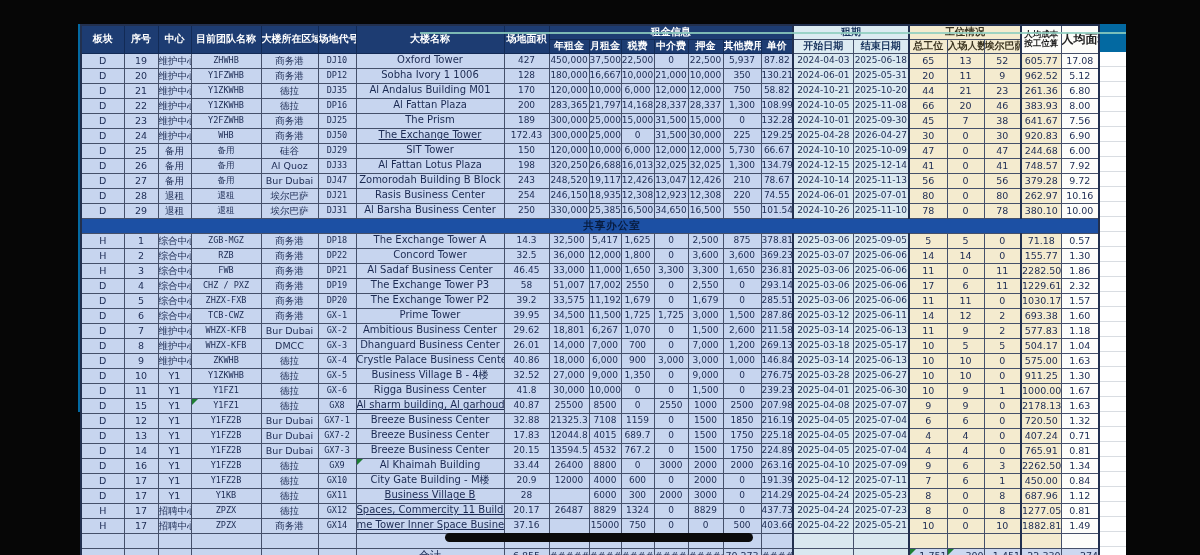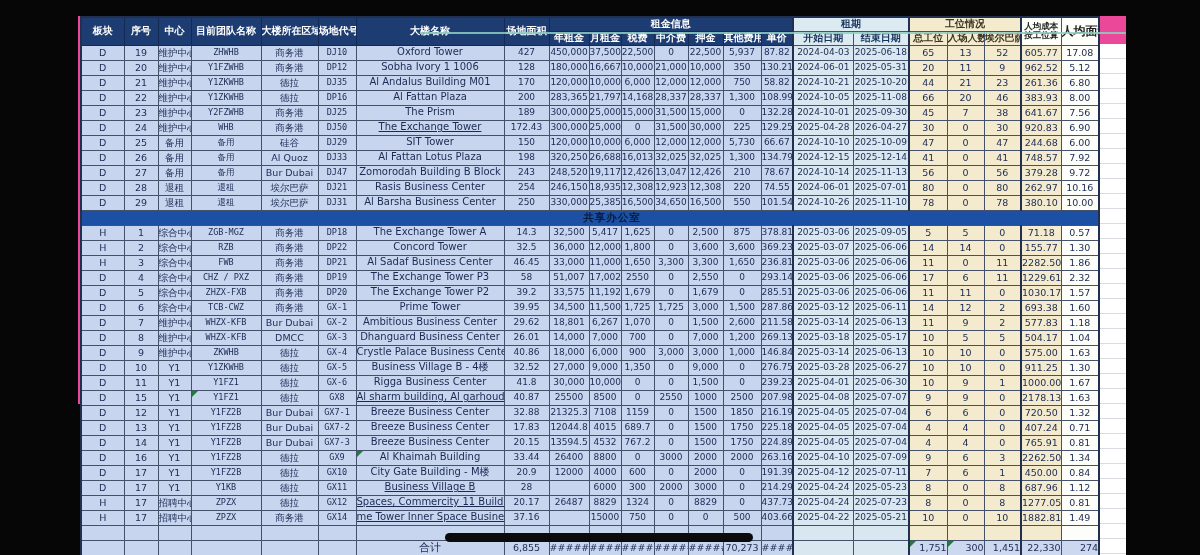--- a/index.html
+++ b/index.html
@@ -1,18 +1,18 @@
 <!DOCTYPE html>
 <html><head>
 <meta charset="utf-8">
 <style>
   html,body{margin:0;padding:0;background:#060606;}
   .stage{position:relative;width:1200px;height:555px;background:#060606;overflow:hidden;
          font-family:"DejaVu Sans","Liberation Sans",sans-serif;}
-  .sheet{position:absolute;left:78px;top:16px;width:1048px;height:388px;background:#ec4899;}
+  .sheet{position:absolute;left:78px;top:24px;width:1048px;height:388px;background:#0369a1;}
   .empty-col{position:absolute;left:1020px;top:28px;width:28px;height:511px;
              background:repeating-linear-gradient(to bottom,#ffffff 0 14px,#d9dde2 14px 15px);}
   table{border-collapse:collapse;table-layout:fixed;position:absolute;left:2px;top:0;width:1018px;
         border:2px solid #22304f;}
   th,td{border:1px solid #45506a;overflow:hidden;white-space:nowrap;text-align:center;
         padding:0;line-height:1.05;color:#1b2a52;}
   thead tr{height:14px;}
   tbody tr{height:15px;}
   tr.total-row{height:16px;}
   th{font-weight:bold;font-size:10px;}

